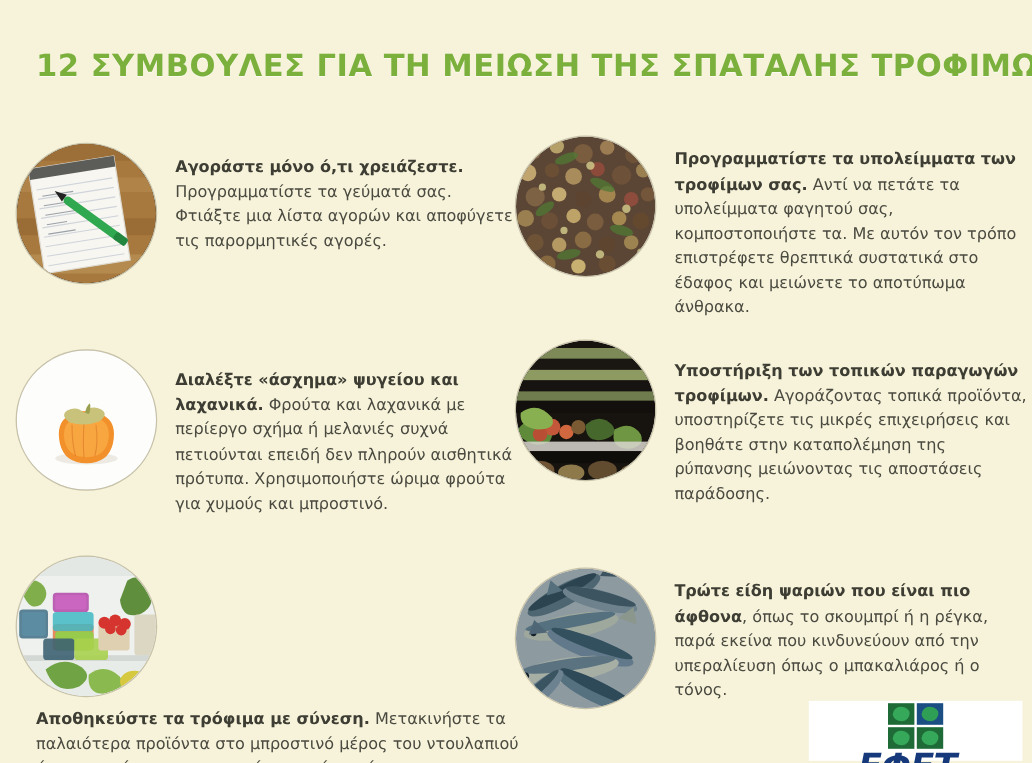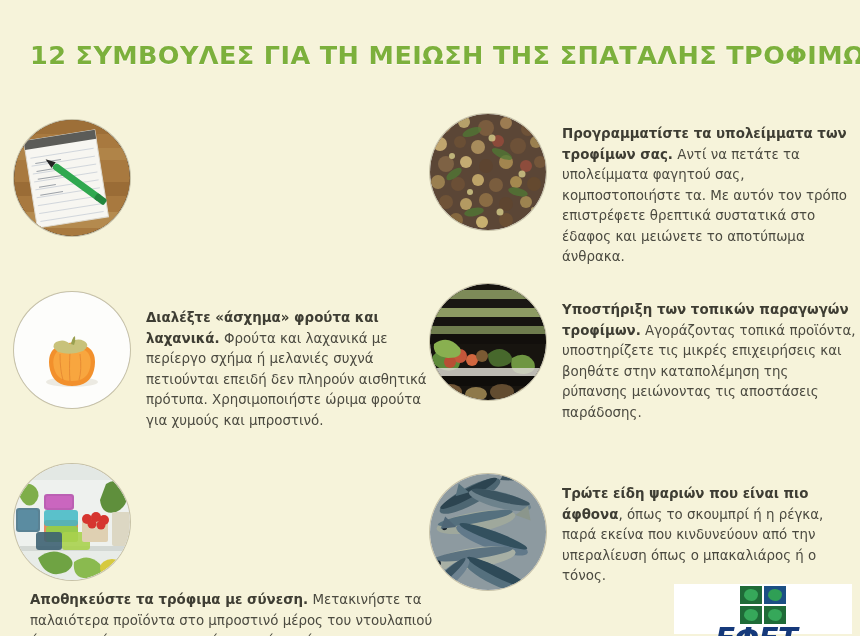--- a/index.html
+++ b/index.html
@@ -197,20 +197,24 @@
             </g>
           </g>
           <g transform="rotate(36 62 62)">
             <rect x="34" y="58" width="58" height="7" rx="3.5" fill="#2fa84f"></rect>
             <rect x="86" y="58" width="12" height="7" rx="2" fill="#23863e"></rect>
             <polygon points="34,58 24,61.5 34,65" fill="#222"></polygon>
           </g>
         </g>
       </svg>
     </div>
+    <div class="tip-text tight">
+      <span class="tip-head">Αγοράστε μόνο ό,τι χρειάζεστε.</span>
+      <span class="tip-body">Προγραμματίστε τα γεύματά σας. Φτιάξτε μια λίστα αγορών και αποφύγετε τις παρορμητικές αγορές.</span>
+    </div>
   </div>
 
   <div class="tip col-left row-2">
     <div class="thumb">
       <svg viewBox="0 0 116 116" xmlns="http://www.w3.org/2000/svg" aria-hidden="true">
         <defs>
             <clipPath id="cl2">
               <circle cx="58" cy="58" r="58"></circle>
             </clipPath>
           </defs>
@@ -223,21 +227,21 @@
             <path d="M46 62 q0 16 3 26"></path>
             <path d="M56 60 q-1 18 0 29"></path>
             <path d="M66 62 q2 16 -1 26"></path>
           </g>
           <path d="M44 60 q-8 -6 -2 -10 q8 -4 14 2 q6 -7 14 -3 q7 4 -1 10 q-12 5 -25 1z" fill="#c8c27a"></path>
           <path d="M57 52 q1 -6 4 -8 q1 5 -1 9z" fill="#9aa050"></path>
         </g>
       </svg>
     </div>
     <div class="tip-text tight2">
-      <span class="tip-head">Διαλέξτε «άσχημα» φρούτα και λαχανικά.</span>
+      <span class="tip-head">Διαλέξτε «άσχημα» ψυγείου και λαχανικά.</span>
       <span class="tip-body">Φρούτα και λαχανικά με περίεργο σχήμα ή μελανιές συχνά πετιούνται επειδή δεν πληρούν αισθητικά πρότυπα. Χρησιμοποιήστε ώριμα φρούτα για χυμούς και μπροστινό.</span>
     </div>
   </div>
 
   <div class="tip col-left row-3">
     <div class="thumb">
       <svg viewBox="0 0 116 116" xmlns="http://www.w3.org/2000/svg" aria-hidden="true">
         <defs>
             <clipPath id="cl3">
               <circle cx="58" cy="58" r="58"></circle>

